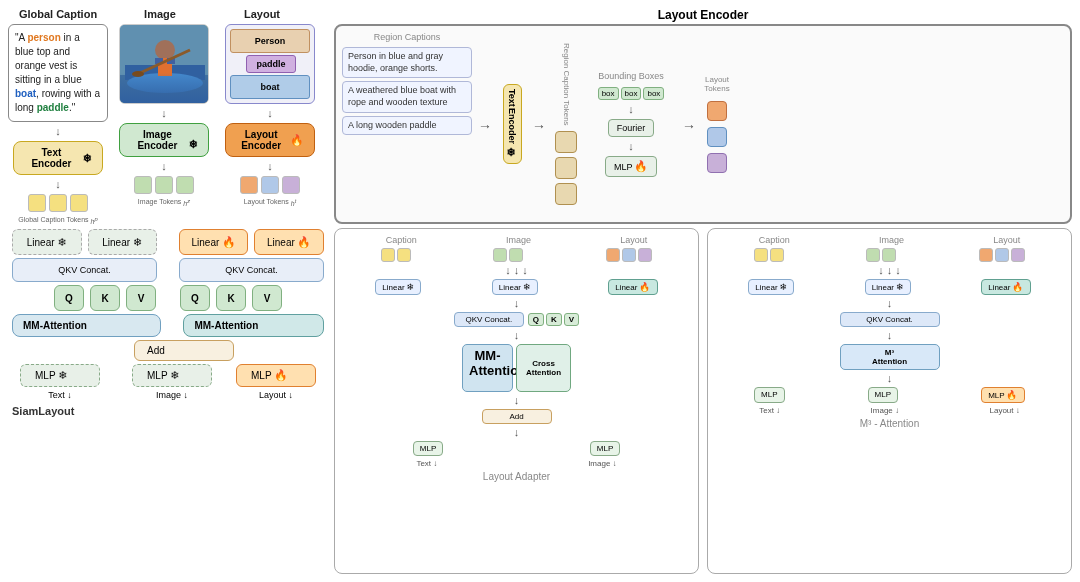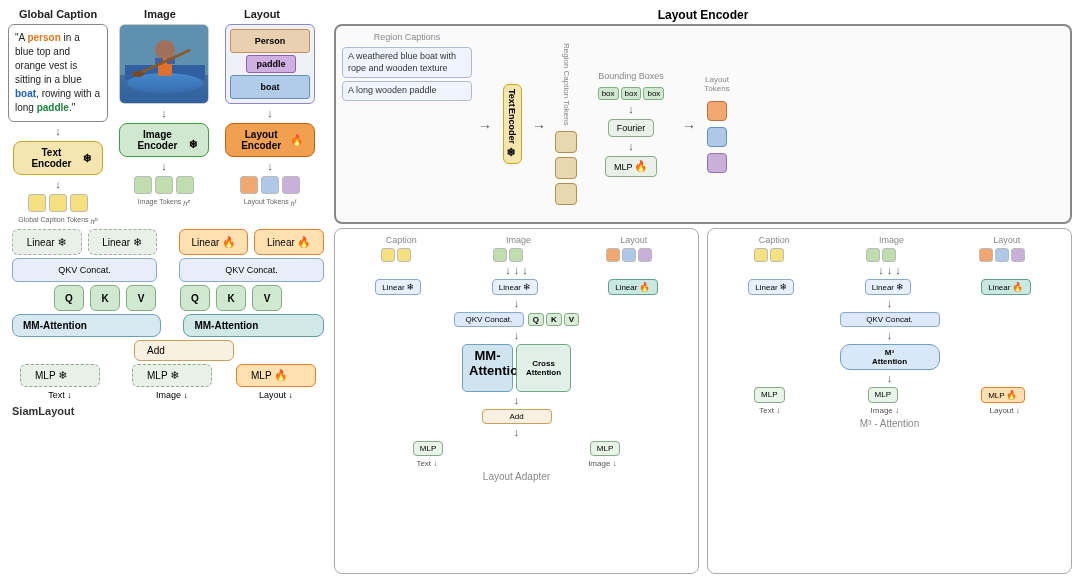--- a/index.html
+++ b/index.html
@@ -248,21 +248,21 @@
     .panel-title { font-size: 10px; color: #888; text-align: center; margin-bottom: 2px; }
     .mini-token { width: 14px; height: 14px; border-radius: 3px; border: 1px solid #bbb; }
     .mini-linear { background: #e8f0ff; border: 1px solid #88aacc; border-radius: 4px; padding: 2px 6px; font-size: 8px; display: flex; align-items: center; gap: 2px; }
     .mini-linear-teal { background: #c8e8e0; border: 1px solid #60a090; }
     .mini-qkv { background: #dde8f8; border: 1px solid #88aacc; border-radius: 4px; padding: 2px 5px; font-size: 8px; text-align: center; }
     .mini-mm { background: #d0e4f0; border: 1px solid #70a0c0; border-radius: 5px; padding: 3px 6px; font-size: 8px; font-weight: bold; text-align: center; }
     .mini-cross { background: #e0f0e8; border: 1px solid #70a880; border-radius: 5px; padding: 14px 6px; font-size: 8px; font-weight: bold; text-align: center; }
     .mini-add { background: #f8f0e0; border: 1px solid #c8a060; border-radius: 4px; padding: 2px 8px; font-size: 8px; text-align: center; }
     .mini-mlp { background: #e8f4e8; border: 1px solid #88aa88; border-radius: 4px; padding: 2px 6px; font-size: 8px; text-align: center; }
     .mini-mlp-fire { background: #ffe0b0; border: 1px solid #e08030; }
-    .mini-m3 { background: #d8e8f8; border: 1px solid #70a0c0; border-radius: 10px; padding: 3px 8px; font-size: 8px; font-weight: bold; text-align: center; }
+    .mini-m3 { background: #d8e8f8; border: 1px solid #70a0c0; border-radius: 5px; padding: 3px 8px; font-size: 8px; font-weight: bold; text-align: center; }
     .dashed-border { border: 1.5px dashed #aaa; }
     
     .v-arrow { text-align: center; font-size: 11px; color: #555; line-height: 1; }
     
     .bottom-label { font-size: 11px; font-weight: bold; color: #333; margin-top: 2px; }
     
     .full-flow {
       display: flex;
       flex-direction: column;
       align-items: stretch;
@@ -474,20 +474,23 @@
 
   <div class="right-section">
 
     <div style="display:flex; flex-direction:column;">
       <div style="text-align:center; font-weight:bold; font-size:12px; margin-bottom:2px;">Layout Encoder</div>
       <div class="layout-encoder-panel">
 
         <div class="region-captions-col">
           <div class="col-title">Region Captions</div>
           <div class="region-caption-box">
+            <span>Person in blue and gray hoodie, orange shorts.</span>
+          </div>
+          <div class="region-caption-box">
             <span>A weathered blue boat with rope and wooden texture</span>
           </div>
           <div class="region-caption-box">
             <span>A long wooden paddle</span>
           </div>
         </div>
 
         <div style="display:flex; align-items:center;">
           <span style="font-size:14px; color:#555;">→</span>
         </div>

